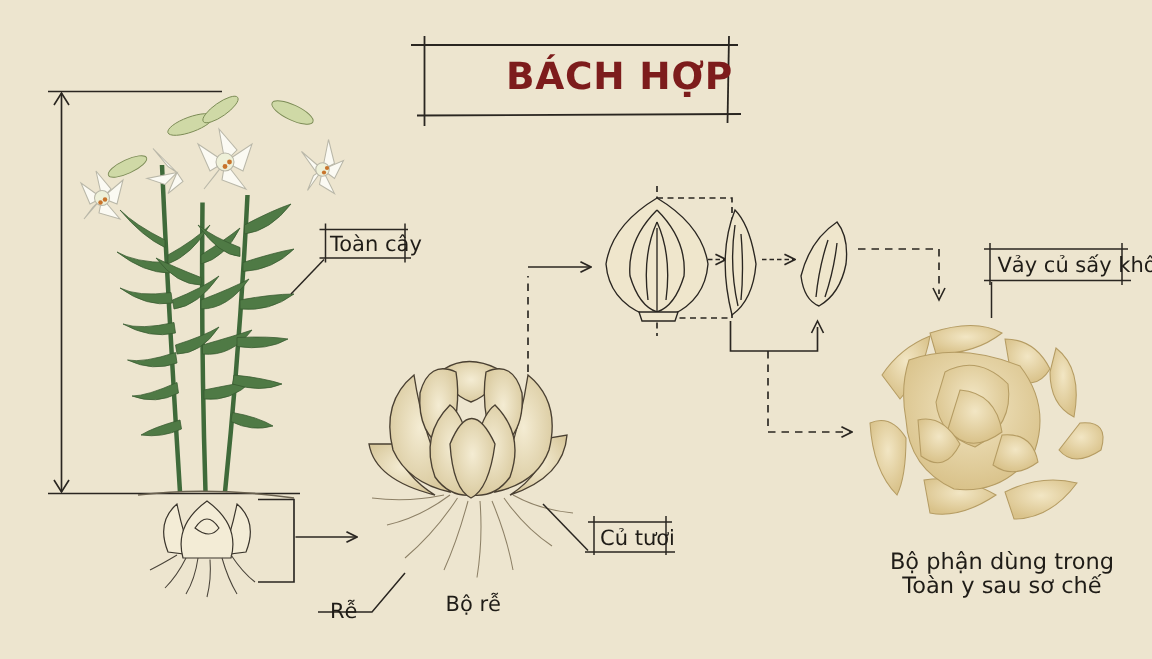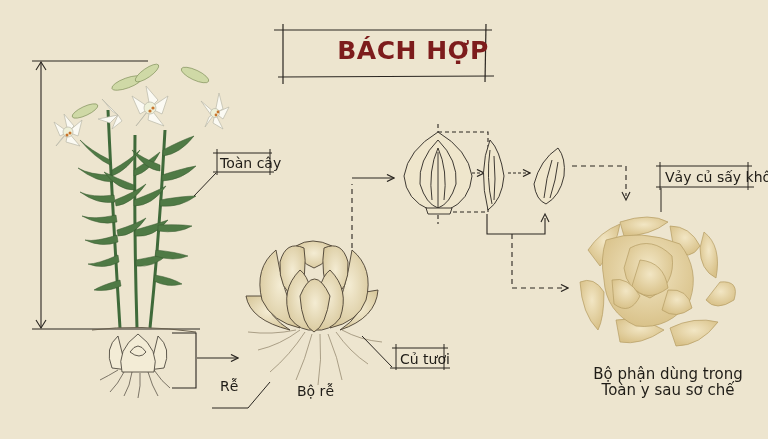--- a/index.html
+++ b/index.html
@@ -263,21 +263,21 @@
     <path d="M612,280 Q628,276 640,296 Q630,316 614,304 Z"></path>
     <path d="M668,290 Q688,288 692,308 Q676,320 662,310 Z"></path>
   </g>
 </svg>
 
 <div class="title-text">BÁCH HỢP</div>
 
 <div class="lbl" style="left:220px; top:155px;">Toàn cây</div>
 <div class="lbl" style="left:665px; top:169px;">Vảy củ sấy khô</div>
 <div class="lbl ital" style="left:400px; top:351px;">Củ tươi</div>
-<div class="lbl ital" style="left:220px; top:378px;">Rễ</div>
-<div class="lbl" style="left:297px; top:383px;">Bộ rễ</div>
+<div class="lbl ital" style="left:220px; top:400px;">Rễ</div>
+<div class="lbl" style="left:297px; top:395px;">Bộ rễ</div>
 
 <div class="caption">
   <div>Bộ phận dùng trong</div>
   <div>Toàn y sau sơ chế</div>
 </div>
 
 </div>
 
 </body></html>

